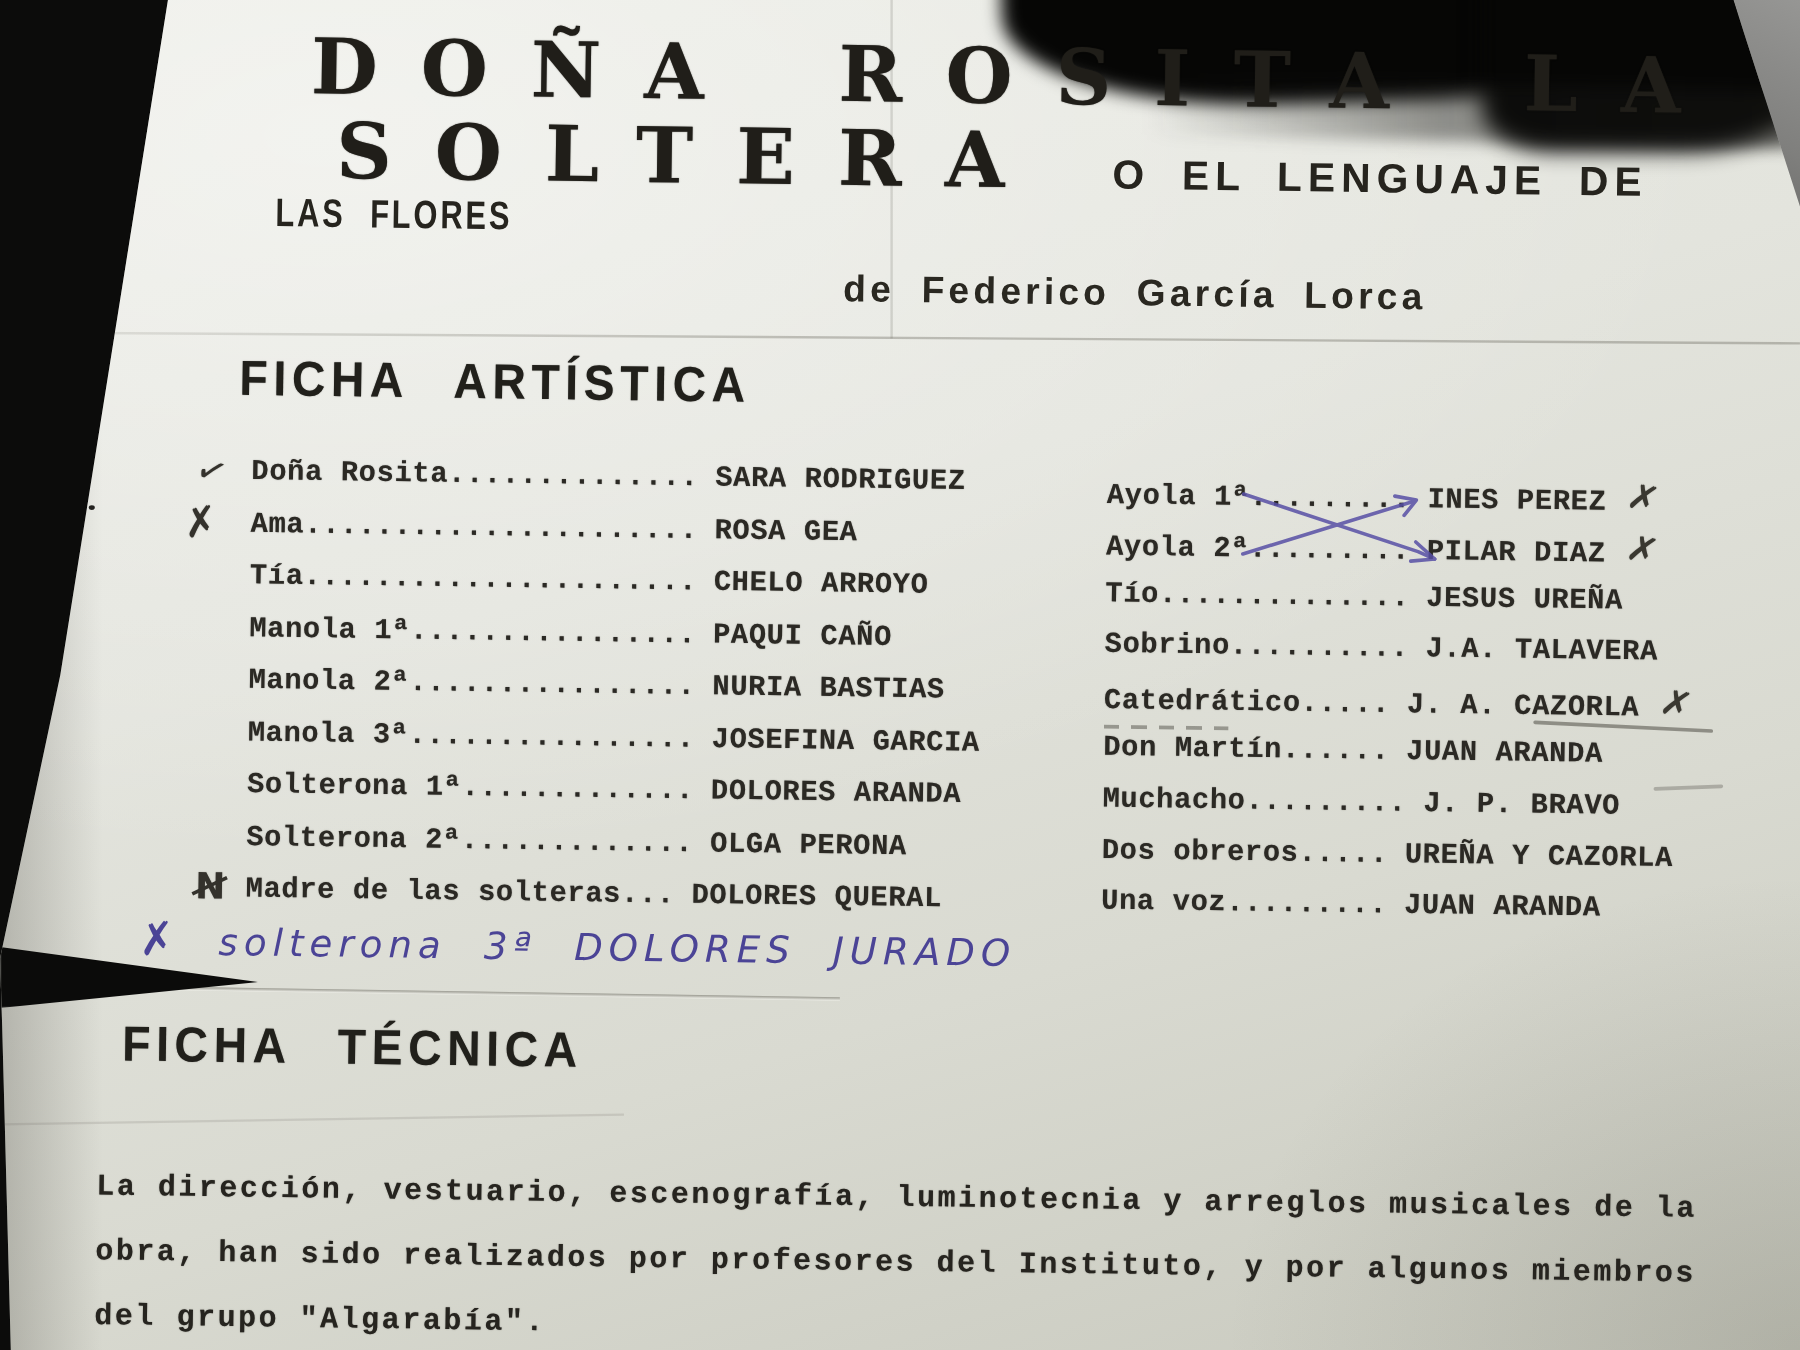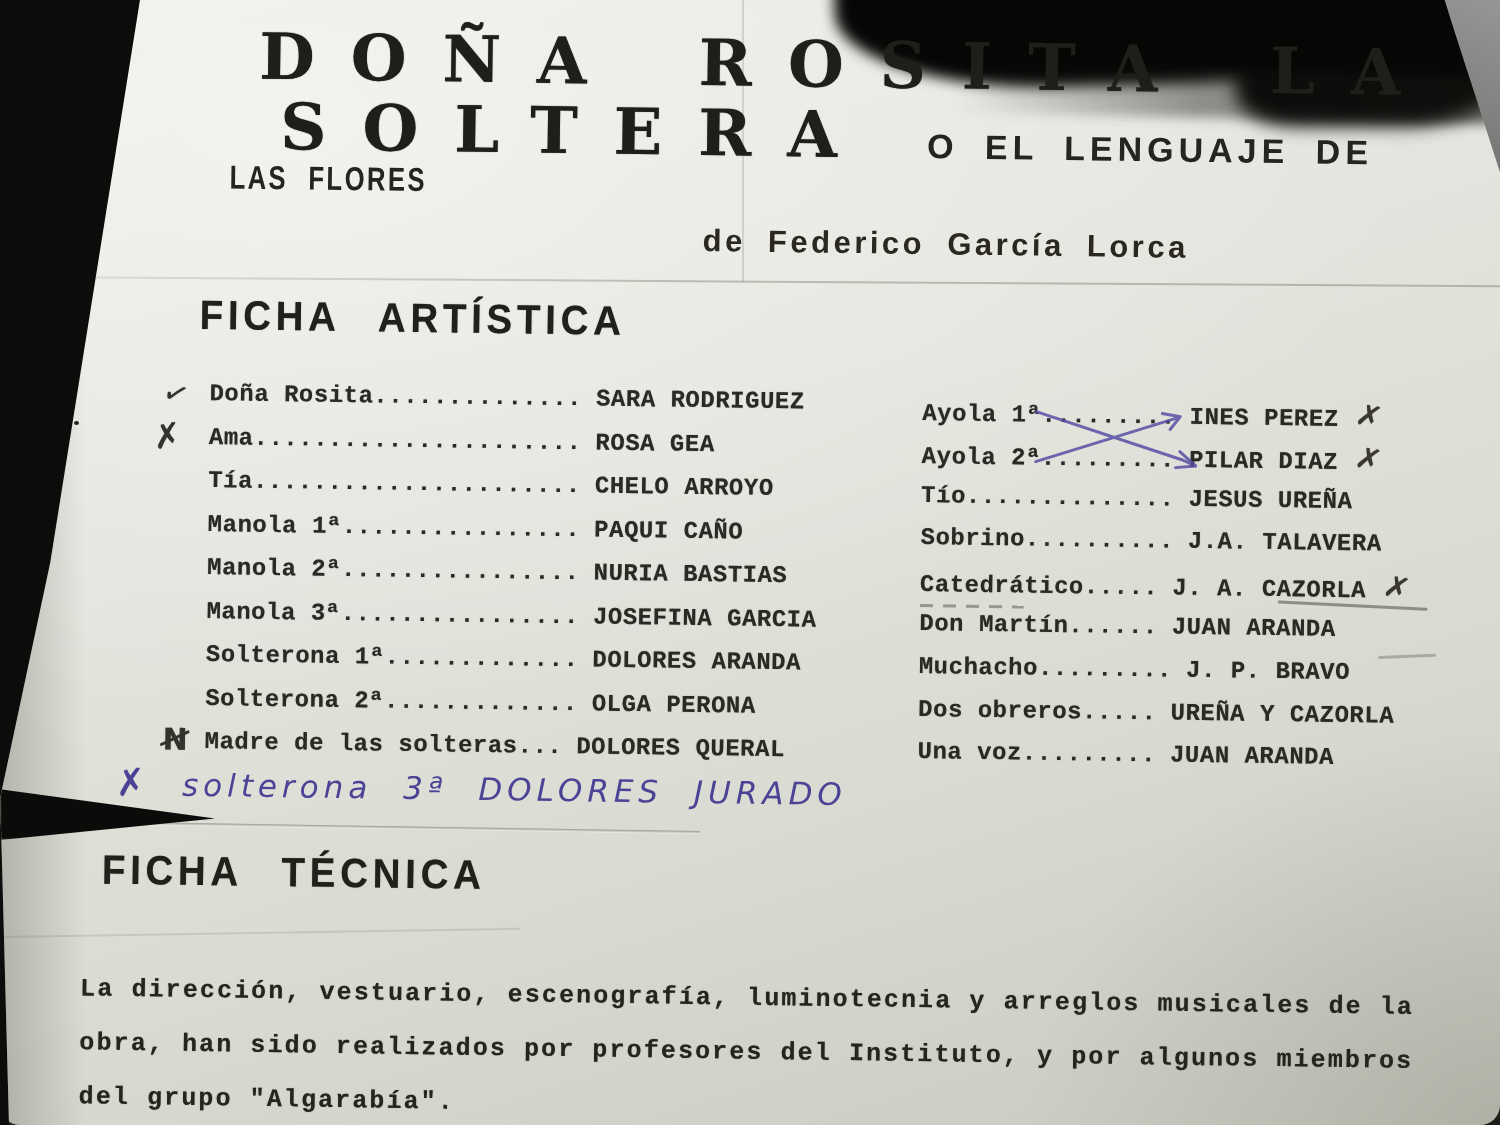--- a/index.html
+++ b/index.html
@@ -8,21 +8,21 @@
 
   
   .bg-corner{position:absolute;right:0;top:0;width:150px;height:220px;
     background:linear-gradient(205deg,#969694 0%,#7f7f7d 45%,#565654 100%);}
 
   
   .paper{position:absolute;left:0;top:0;width:1500px;height:1125px;
     clip-path:polygon(9.33% 0,96.3% 0,100% 15.3%,100% 100%,0.6% 100%,0.12% 76%,0 71%,3.35% 50%,9.33% 0);
     background:
       radial-gradient(130% 90% at 18% 10%,rgba(255,255,255,0.45),transparent 60%),
-      linear-gradient(163deg,#eaebe4 0%,#e3e4dd 40%,#d9dad1 68%,#c8c9be 100%); border-radius: 20px;}
+      linear-gradient(163deg,#eaebe4 0%,#e3e4dd 40%,#d9dad1 68%,#c8c9be 100%);}
   .edge-shade{position:absolute;left:0;top:0;width:95px;height:100%;
     background:linear-gradient(90deg,rgba(80,78,70,.30),rgba(80,78,70,0) 90%);}
   .shade-br{position:absolute;right:0;bottom:0;width:520px;height:430px;
     background:radial-gradient(ellipse at 100% 100%,rgba(90,90,78,0.22),transparent 65%);}
 
   
   .smudge-a{position:absolute;left:835px;top:-48px;width:640px;height:132px;background:#060605;
     border-radius:0 0 45% 35% / 0 0 80% 60%;filter:blur(7px);transform:rotate(-1.6deg);}
   .smudge-b{position:absolute;left:1235px;top:-36px;width:280px;height:162px;background:#060605;
     border-radius:0 0 40% 22%;filter:blur(9px);}

